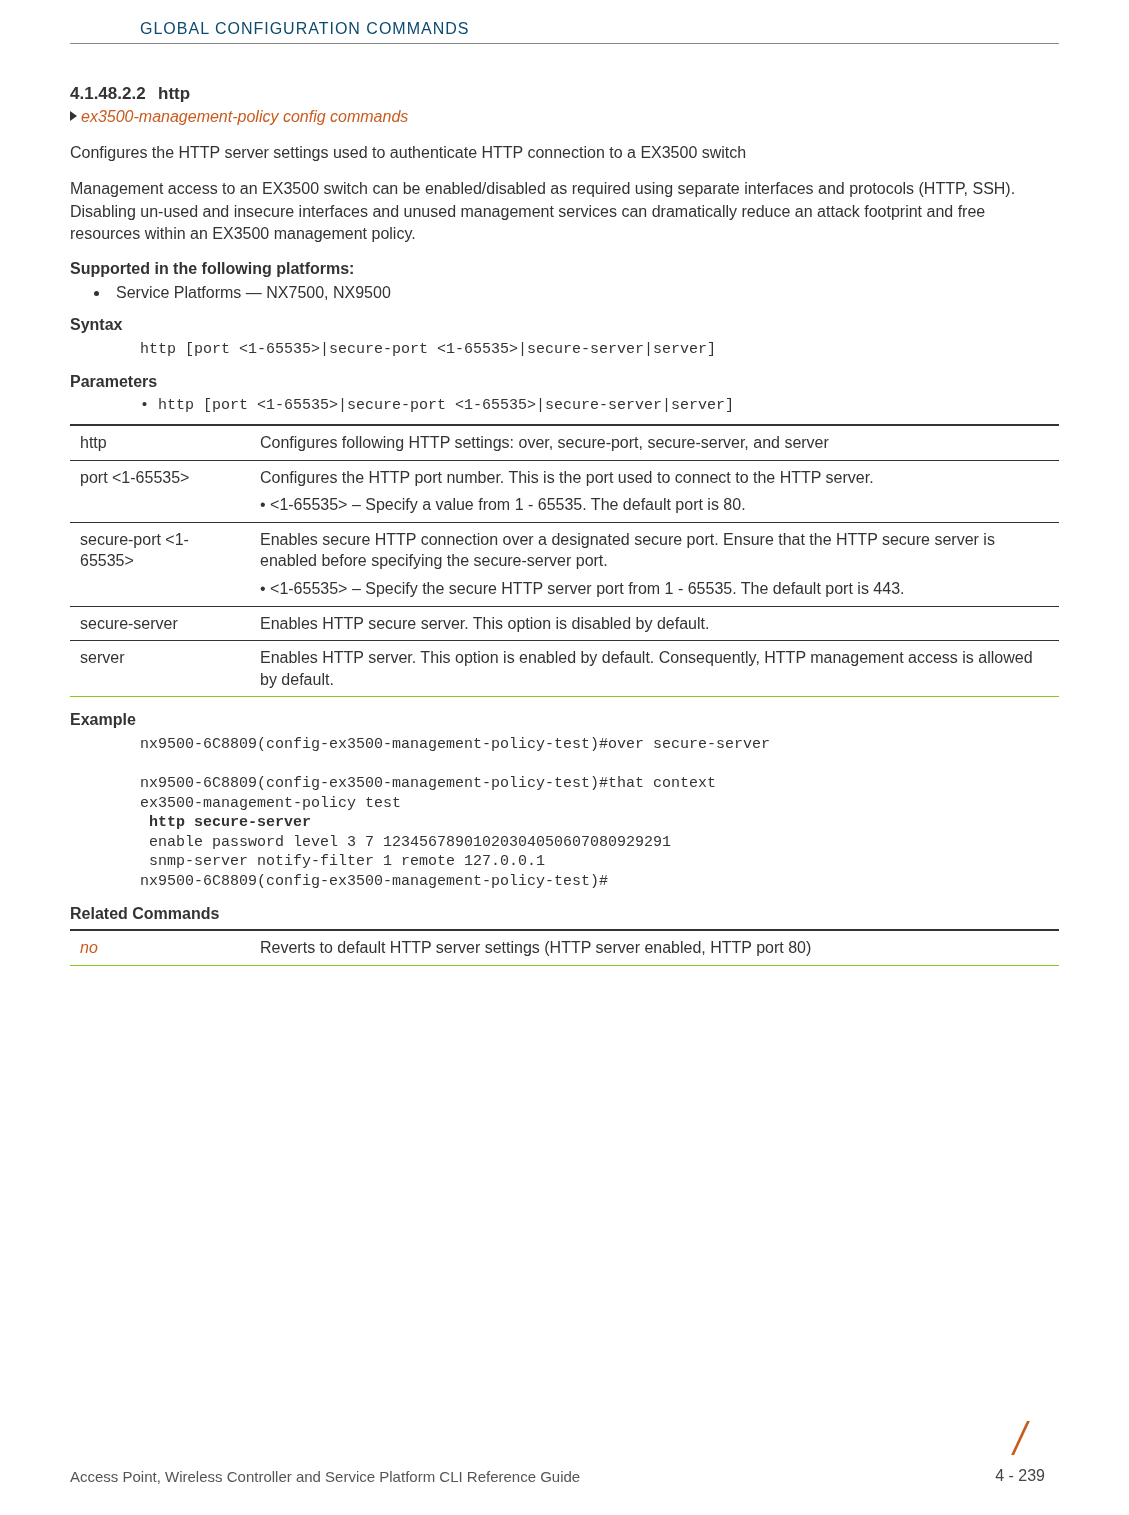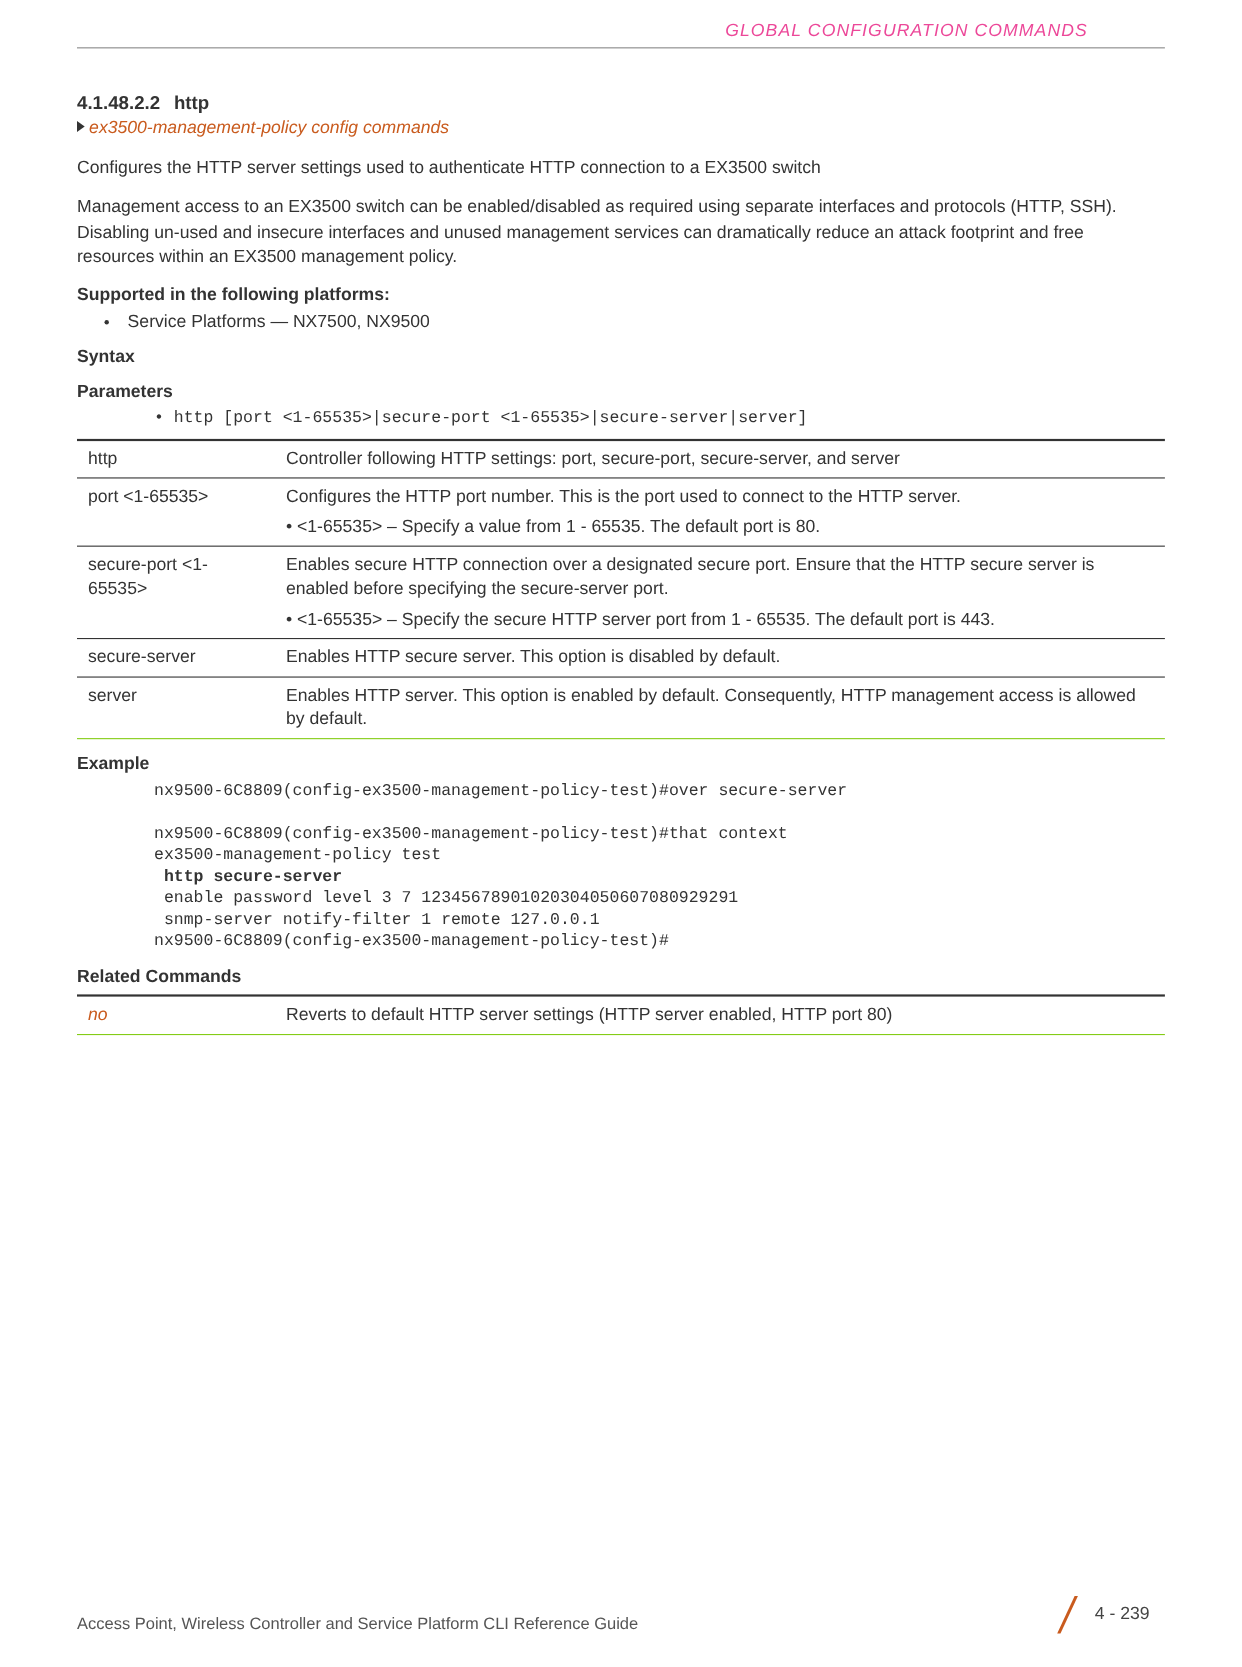--- a/index.html
+++ b/index.html
@@ -7,30 +7,28 @@
     font-size: 16px;
     color: #333;
     margin: 0;
     padding: 0;
     width: 1129px;
     height: 1515px;
     position: relative;
     background: #fff;
   }
   .page-header {
-    text-align: right;
     font-size: 16px;
     letter-spacing: 1px;
-    color: #ec4899;
+    color: #0c4a6e;
     padding: 20px 70px 5px 70px;
     border-bottom: 1px solid #888;
     margin: 0 70px;
     font-weight: 300;
     font-family: "Helvetica Neue", Arial, sans-serif;
-    font-style: italic;
   }
   .content {
     padding: 40px 70px 0 70px;
   }
   .section-num {
     font-weight: bold;
     font-size: 17px;
   }
   .section-title {
     font-weight: bold;
@@ -124,20 +122,21 @@
     display: flex;
     justify-content: space-between;
     align-items: flex-end;
     font-size: 15px;
     color: #555;
   }
   .footer-right {
     display: flex;
     align-items: center;
     gap: 12px;
+    flex-direction: column;
   }
   .slash {
     width: 26px;
     height: 34px;
     position: relative;
   }
   .slash::before {
     content: "";
     position: absolute;
     left: 12px;
@@ -172,29 +171,30 @@
 
   <p class="body">Configures the HTTP server settings used to authenticate HTTP connection to a EX3500 switch</p>
   <p class="body">Management access to an EX3500 switch can be enabled/disabled as required using separate interfaces and protocols (HTTP, SSH). Disabling un-used and insecure interfaces and unused management services can dramatically reduce an attack footprint and free resources within an EX3500 management policy.</p>
 
   <div class="subhead">Supported in the following platforms:</div>
   <ul class="bullets">
     <li>Service Platforms — NX7500, NX9500</li>
   </ul>
 
   <div class="subhead">Syntax</div>
+  <pre>http [port &lt;1-65535&gt;|secure-port &lt;1-65535&gt;|secure-server|server]</pre>
 
   <div class="subhead">Parameters</div>
   <div class="param-line">• http [port &lt;1-65535&gt;|secure-port &lt;1-65535&gt;|secure-server|server]</div>
 
   <table class="param-table">
     <tbody>
         <tr>
       <td>http</td>
-      <td>Controller following HTTP settings: port, secure-port, secure-server, and server</td>
+      <td>Configures following HTTP settings: over, secure-port, secure-server, and server</td>
     </tr>
     <tr>
       <td>port &lt;1-65535&gt;</td>
       <td>
         <span>Configures the HTTP port number. This is the port used to connect to the HTTP server.</span>
         <div class="sub-bullet">&lt;1-65535&gt; – Specify a value from 1 - 65535. The default port is 80.</div>
       </td>
     </tr>
     <tr>
       <td>secure-port &lt;1-65535&gt;</td>

